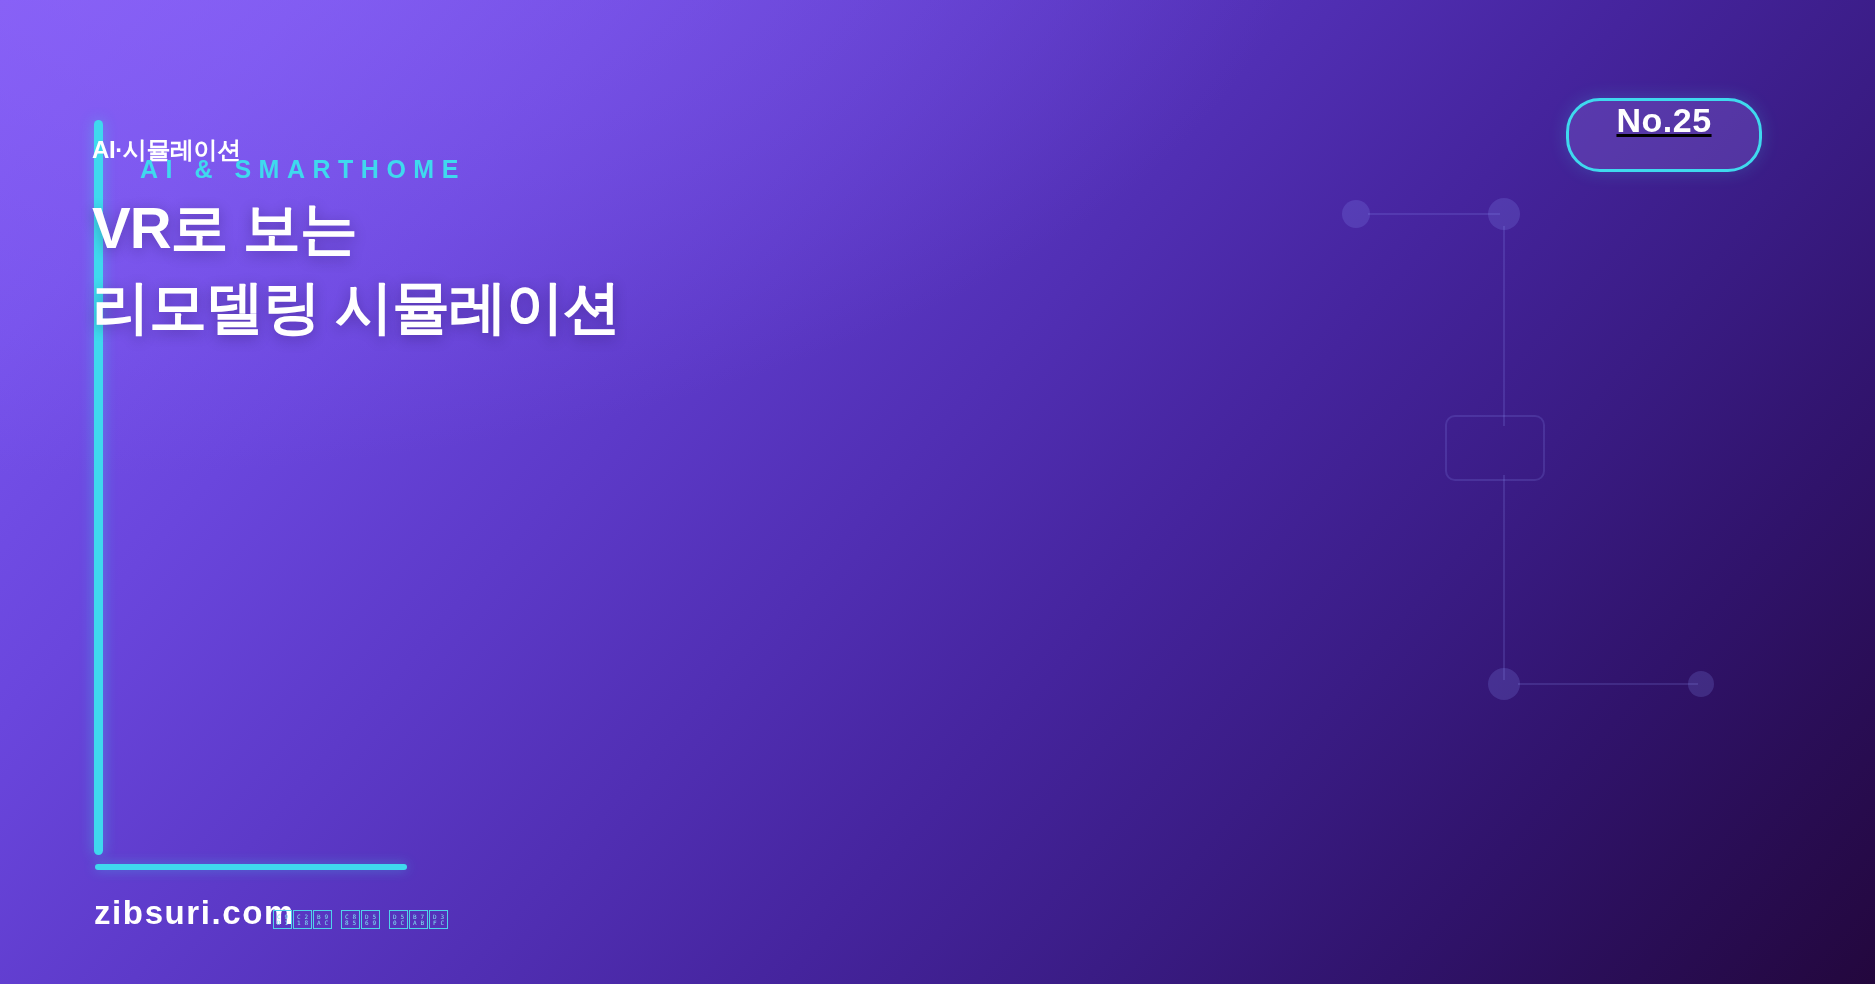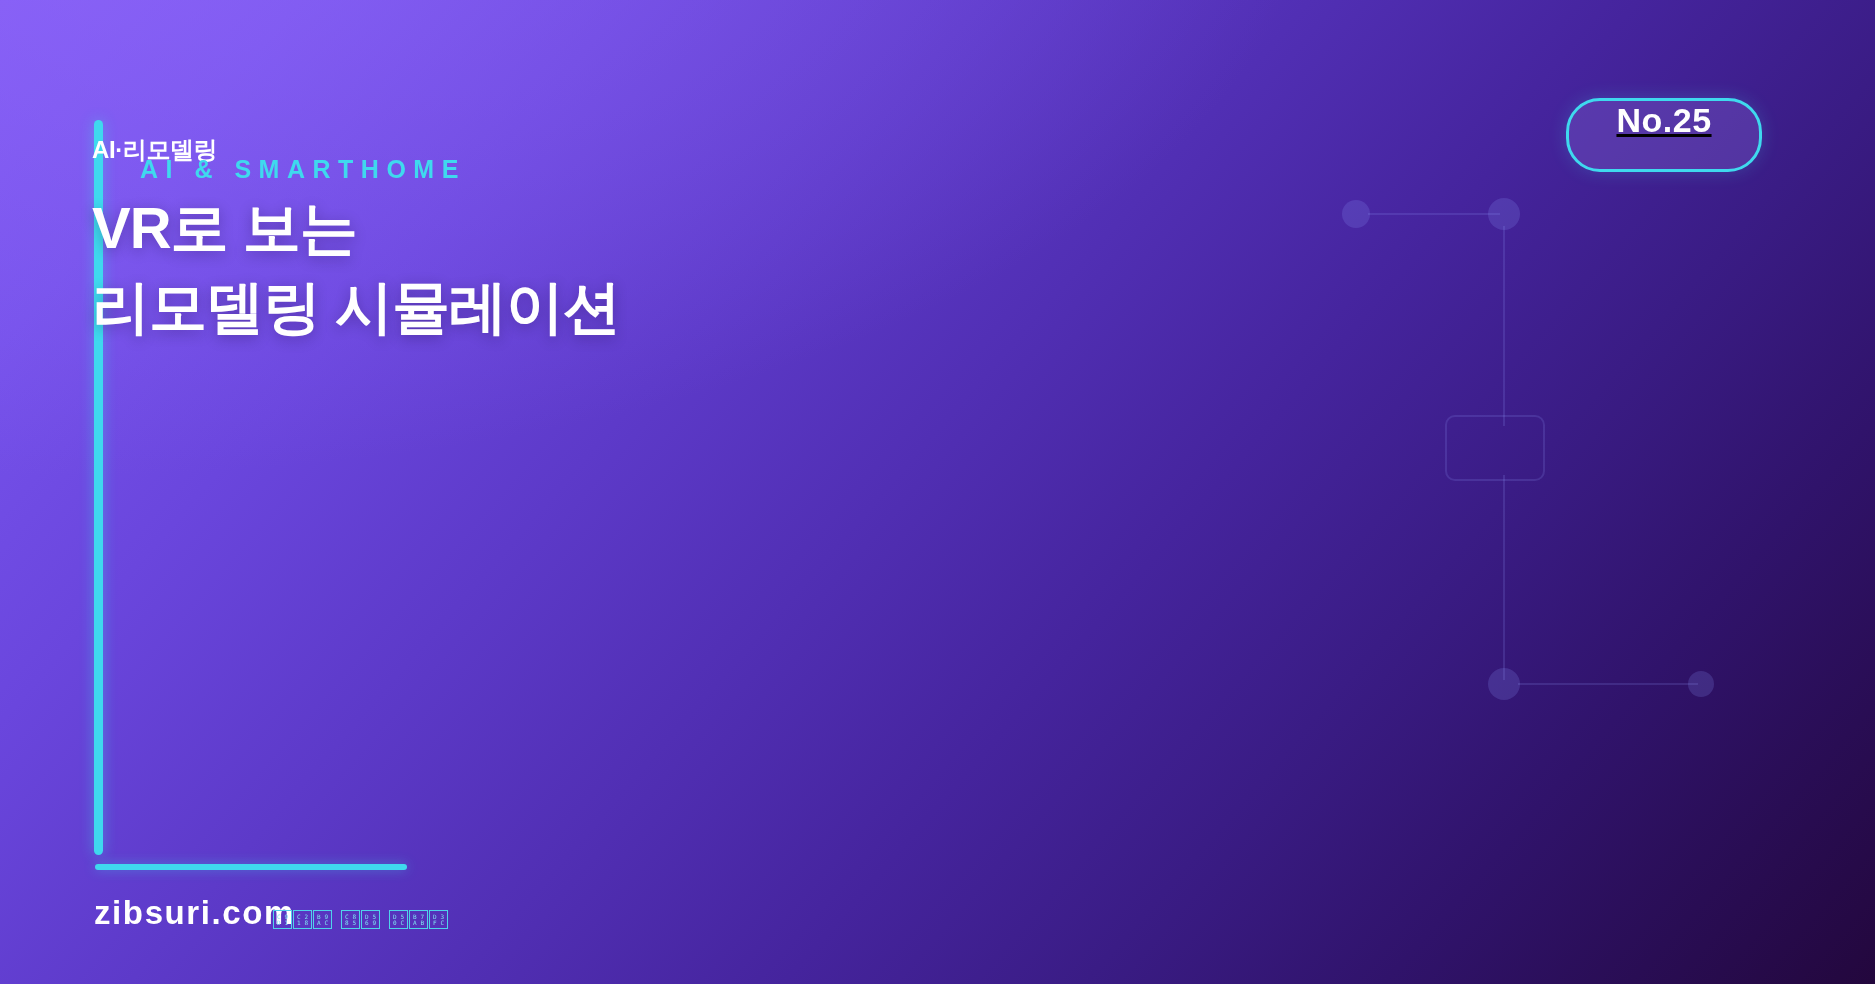--- a/index.html
+++ b/index.html
@@ -206,21 +206,21 @@
     <div class="ckt-line" style="left:188px; top:493px; width:180px; height:2px;"></div>
     <div class="ckt-node" style="left:358px; top:481px; width:26px; height:26px;"></div>
   </div>
 
   <div id="badge">
     <span class="badge-text">No.25</span>
   </div>
 
   <div id="accent-bar"></div>
 
-  <div id="eyebrow-ko">AI·리모델링</div>
+  <div id="eyebrow-ko">AI·시뮬레이션</div>
   <div id="headline">
     <span class="hl-line">VR로 보는</span>
     <span class="hl-line">리모델링 시뮬레이션</span>
   </div>
 
   <div id="eyebrow-en">AI &amp; SMARTHOME</div>
 
 
   <div id="divider"></div>
 

